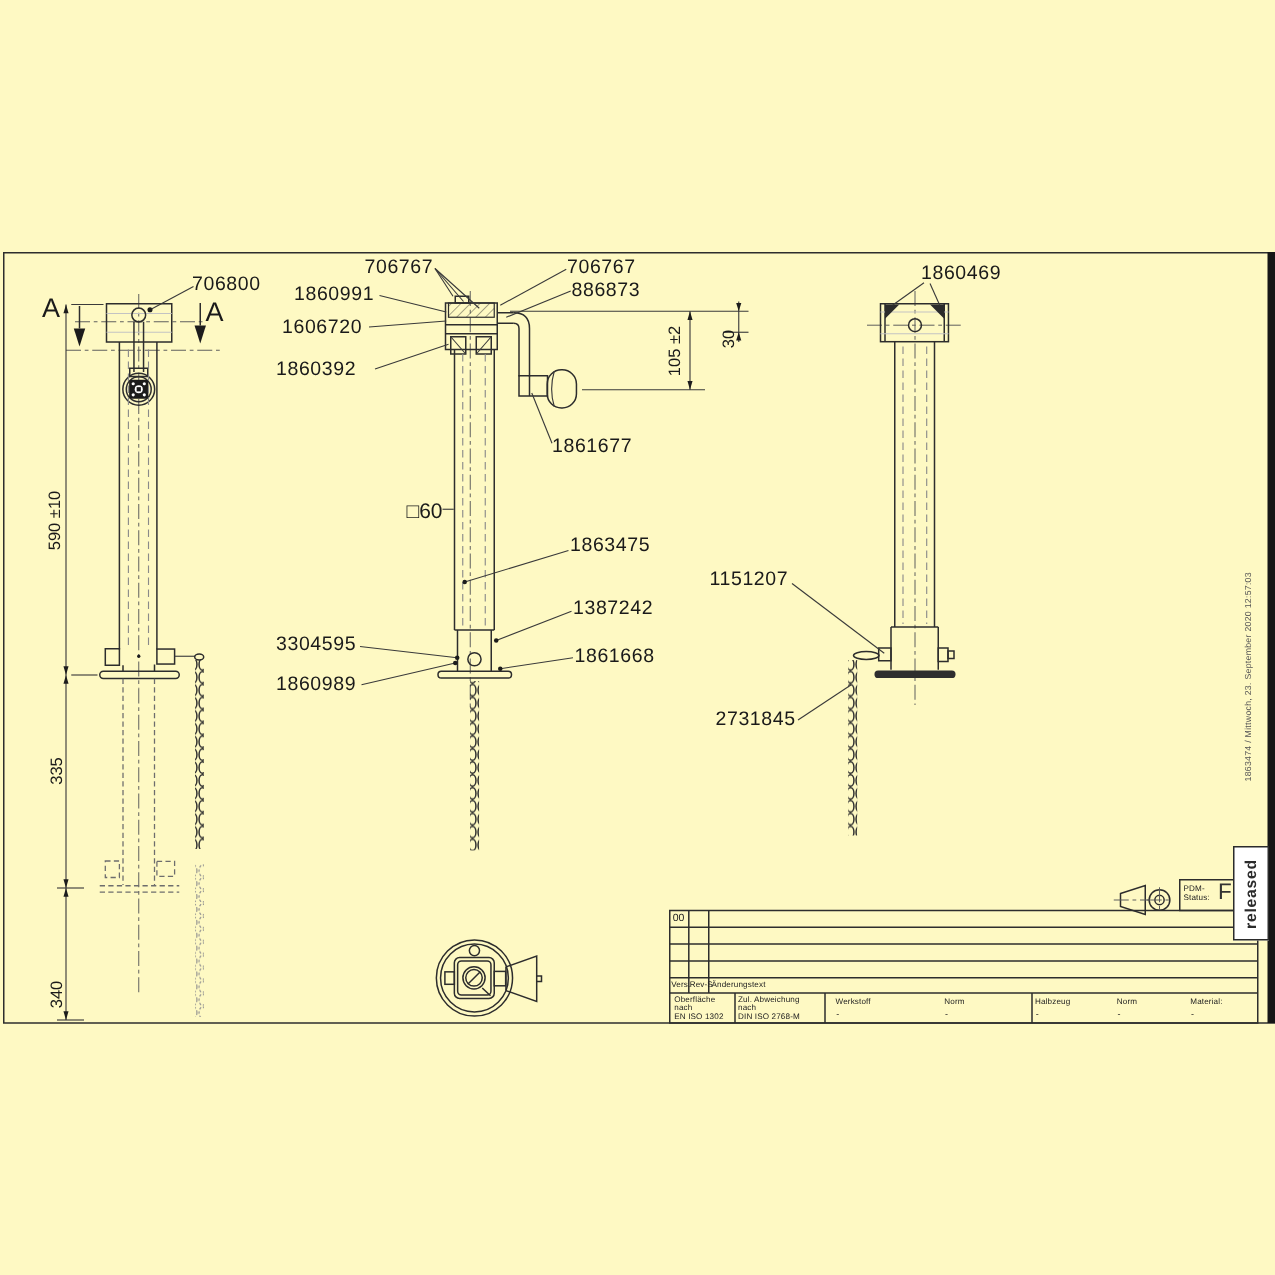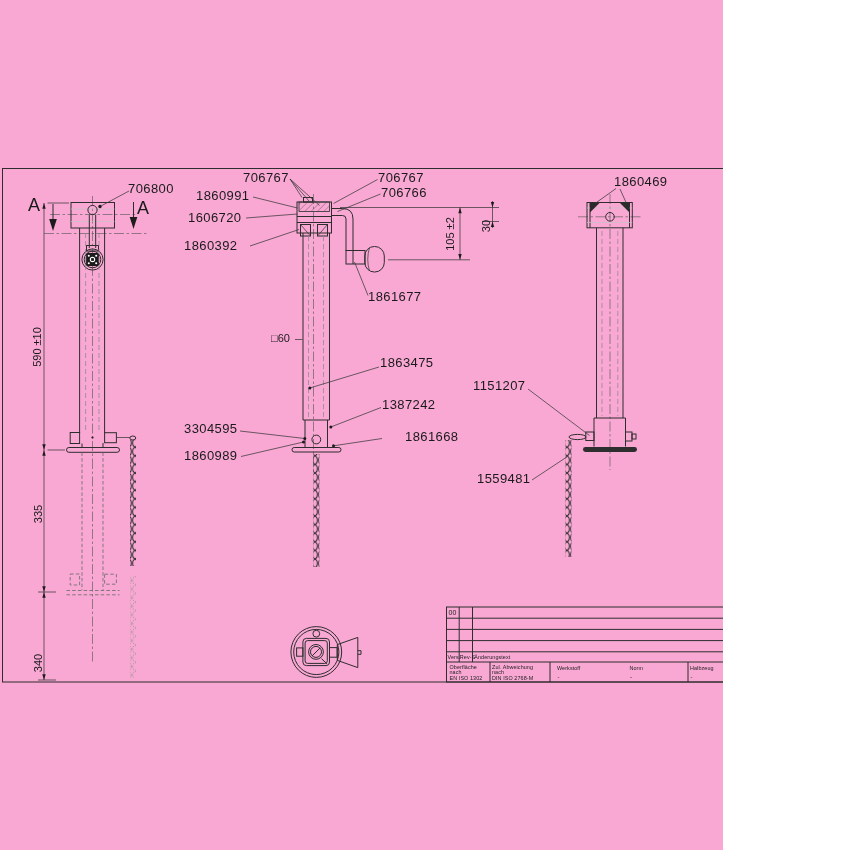--- a/index.html
+++ b/index.html
@@ -1,26 +1,26 @@
 <!DOCTYPE html>
 <html><head>
 <meta charset="utf-8">
 <style>
   html,body{margin:0;padding:0;background:#fff;}
-  .canvas{position:relative;width:723px;height:850px;background:#f9a8d4;overflow:hidden;
+  .canvas{position:relative;width:850px;height:850px;background:#fef9c3;overflow:hidden;
           font-family:"Liberation Sans","DejaVu Sans",sans-serif;}
   svg{position:absolute;left:0;top:0;}
   .s{stroke:#2d2d2d;stroke-width:1;fill:none;}
   .thin{stroke:#3a3a3a;stroke-width:0.75;fill:none;}
   .d{stroke:#8a8a8a;stroke-width:0.75;fill:none;stroke-dasharray:5 3;}
   .d2{stroke:#6d6d6d;stroke-width:0.85;fill:none;stroke-dasharray:3.5 2.2;}
   .cl{stroke:#5a5a5a;stroke-width:0.65;fill:none;stroke-dasharray:10 2.5 2.5 2.5;}
   .g{stroke:#c3c3c3;stroke-width:0.7;fill:none;}
   .lbl{position:absolute;font-size:13px;letter-spacing:.4px;color:#1a1a1a;white-space:nowrap;}
-  .lbl-sm{position:absolute;font-size:11px;color:#1a1a1a;white-space:nowrap;}
+  .lbl-sm{position:absolute;font-size:14px;color:#1a1a1a;white-space:nowrap;}
   .dim{position:absolute;font-size:11px;color:#1a1a1a;white-space:nowrap;
        transform:translate(-50%,-50%) rotate(-90deg);}
   .sec{position:absolute;font-size:18px;color:#1a1a1a;}
   .tb{position:absolute;font-size:5.4px;letter-spacing:.1px;color:#222;white-space:nowrap;}
   .tb2{position:absolute;font-size:7px;color:#222;white-space:nowrap;}
   .tbv{position:absolute;font-size:6px;color:#222;white-space:nowrap;}
   .pdm-val{position:absolute;font-size:15px;color:#333;}
   .stamp-box{position:absolute;left:822px;top:564px;width:22px;height:61px;
              border:1.6px solid #2b2b2b;background:#fff;display:flex;align-items:center;
              justify-content:center;z-index:5;}
@@ -264,31 +264,31 @@
     <rect x="786.5" y="586.5" width="52" height="20.5" fill="#fff" class="s"></rect>
   </g>
 </svg>
 
 <div class="lbl" style="left:128px;top:181px">706800</div>
 <div class="lbl" style="left:243px;top:170px">706767</div>
 <div class="lbl" style="left:196px;top:188px">1860991</div>
 <div class="lbl" style="left:188px;top:210px">1606720</div>
 <div class="lbl" style="left:184px;top:238px">1860392</div>
 <div class="lbl" style="left:378px;top:170px">706767</div>
-<div class="lbl" style="left:381px;top:185px">706766</div>
+<div class="lbl" style="left:381px;top:185px">886873</div>
 <div class="lbl" style="left:368px;top:289px">1861677</div>
 <div class="lbl-sm" style="left:271px;top:332px">□60</div>
 <div class="lbl" style="left:380px;top:355px">1863475</div>
 <div class="lbl" style="left:382px;top:397px">1387242</div>
 <div class="lbl" style="left:184px;top:421px">3304595</div>
 <div class="lbl" style="left:184px;top:448px">1860989</div>
-<div class="lbl" style="left:405px;top:429px">1861668</div>
+<div class="lbl" style="left:383px;top:429px">1861668</div>
 <div class="lbl" style="left:614px;top:174px">1860469</div>
 <div class="lbl" style="left:473px;top:378px">1151207</div>
-<div class="lbl" style="left:477px;top:471px">1559481</div>
+<div class="lbl" style="left:477px;top:471px">2731845</div>
 
 <div class="sec" style="left:28px;top:195px">A</div>
 <div class="sec" style="left:137px;top:198px">A</div>
 
 <div class="dim" style="left:37px;top:347px">590 ±10</div>
 <div class="dim" style="left:38px;top:514px">335</div>
 <div class="dim" style="left:38px;top:663px">340</div>
 <div class="dim" style="left:450px;top:234px">105 ±2</div>
 <div class="dim" style="left:486px;top:226px">30</div>
 

